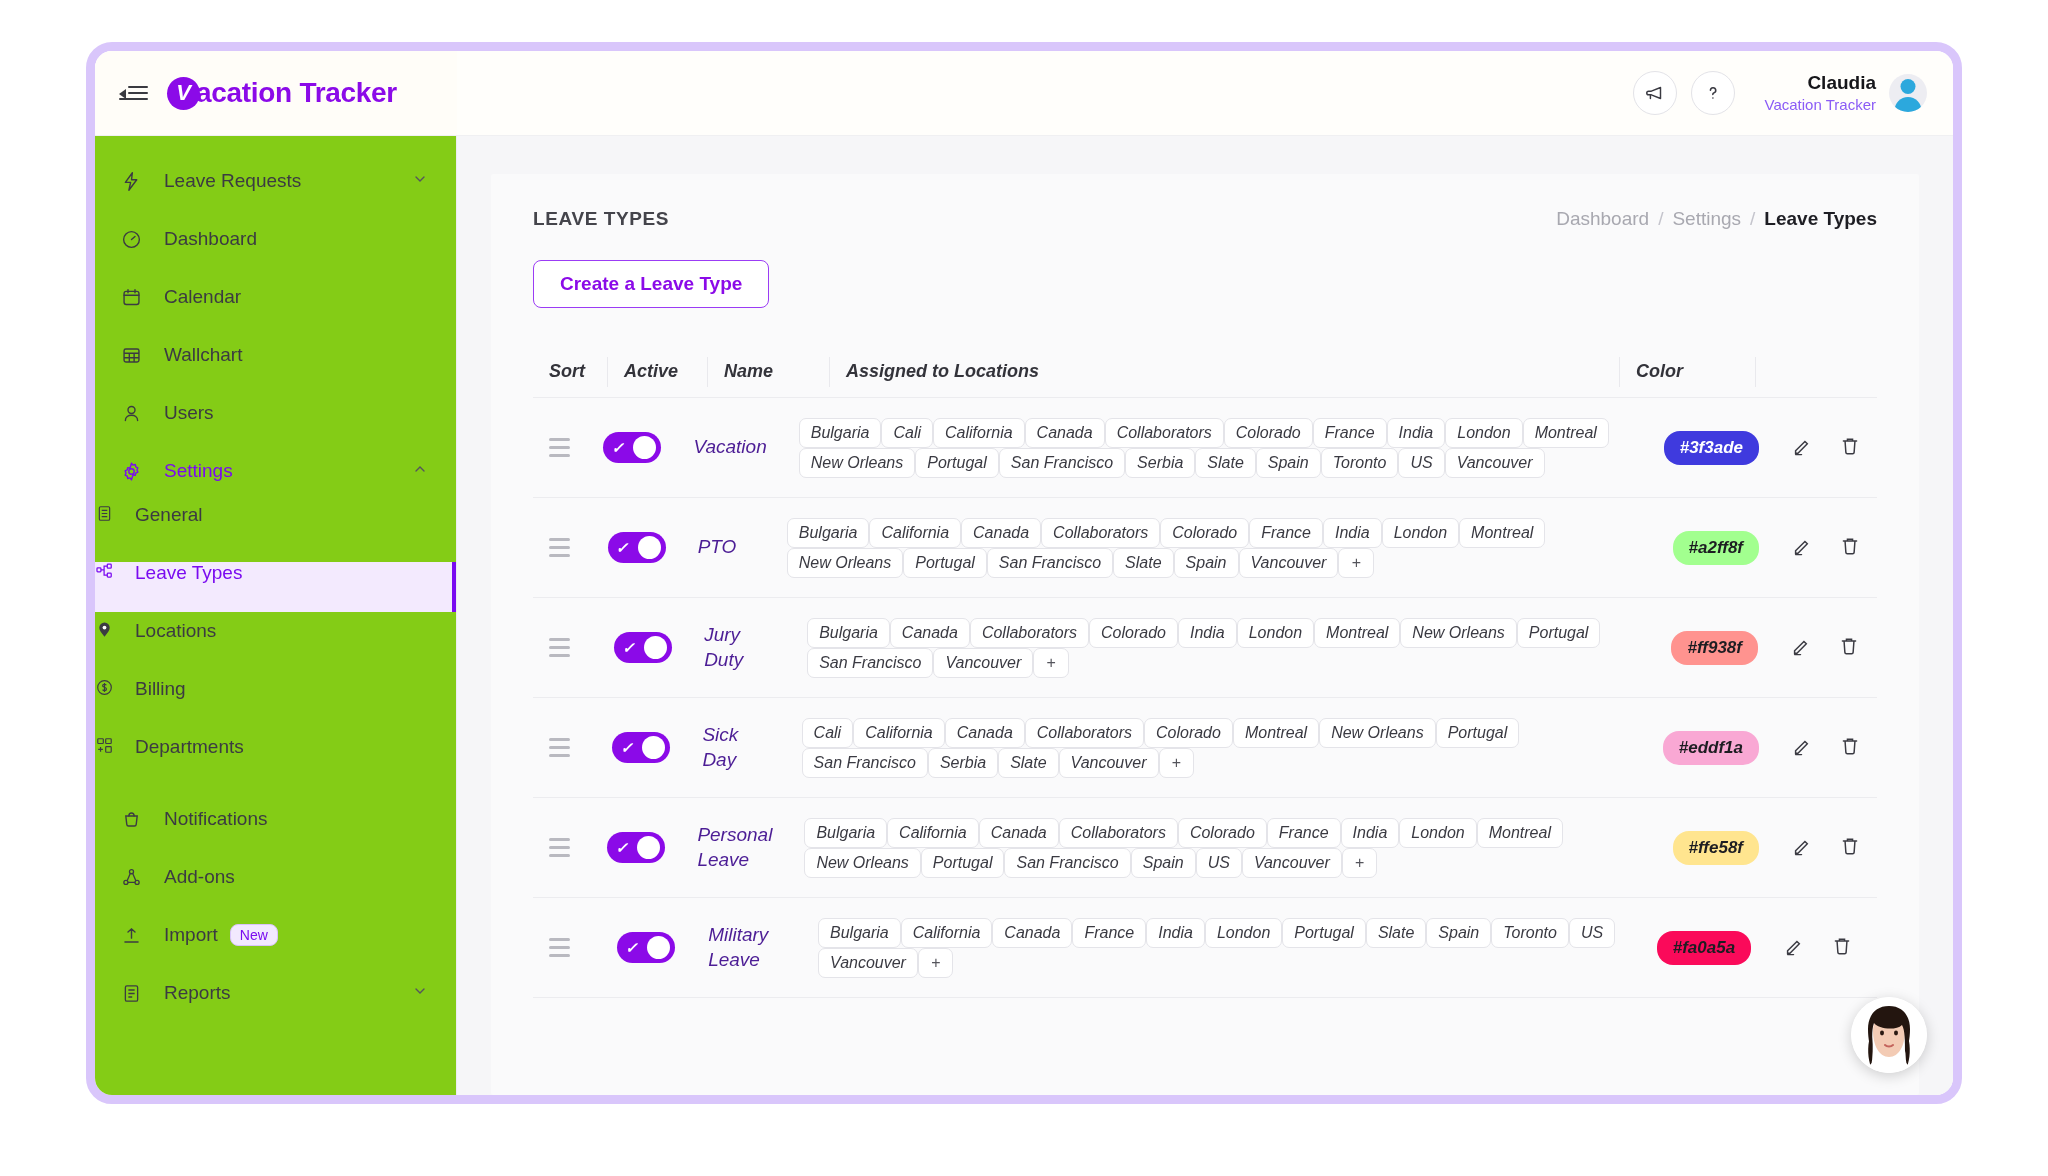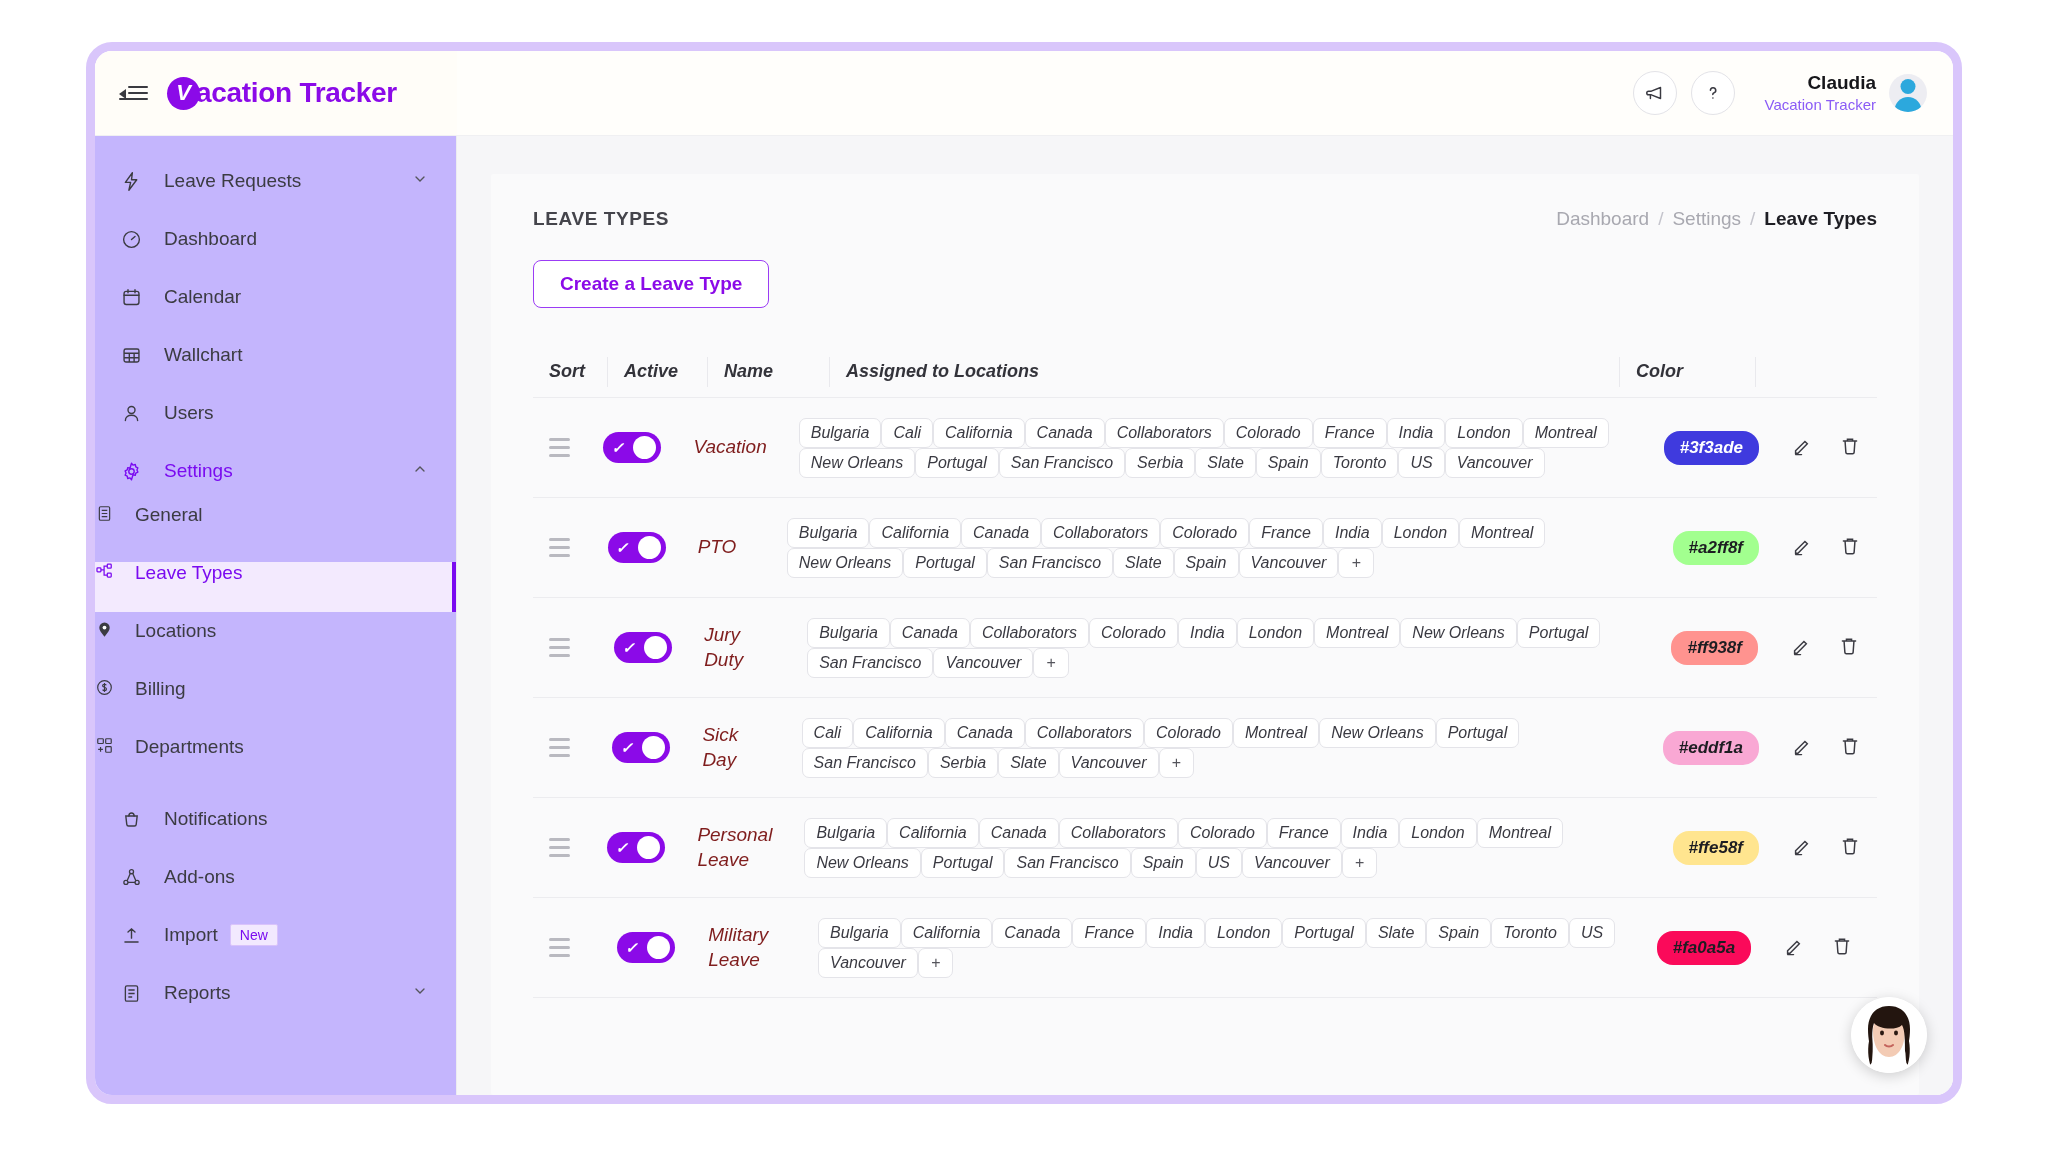--- a/index.html
+++ b/index.html
@@ -55,21 +55,21 @@
   .user-name { font-size: 19px; color:#16161a; font-weight:600; line-height:1.25;}
   .user-org { font-size: 15px; color:#8b5cf6; line-height:1.3; }
   .avatar { width:38px;height:38px;border-radius:50%;background:#ededf2;position:relative;overflow:hidden;}
   .avatar:before{content:"";position:absolute;left:50%;top:5px;transform:translateX(-50%);
     width:15px;height:15px;border-radius:50%;background:#2ca8dd;}
   .avatar:after{content:"";position:absolute;left:50%;top:23px;transform:translateX(-50%);
     width:27px;height:22px;border-radius:14px 14px 0 0;background:#2ca8dd;}
   
   .sidebar {
     position:absolute; left:0; top:85px; width:362px; bottom:0;
-    background:#c4b5fd; border-right:1px solid #ececf0; overflow:hidden; z-index:4;
+    background:#84cc16; border-right:1px solid #ececf0; overflow:hidden; z-index:4;
   }
   .nav-item {
     display:flex; align-items:center; height:50px; padding-left: 26px;
     font-size:19px; color:#3b3b42; cursor:pointer; position:relative;
     margin-top: 8px;
   }
   .nav-item.first { margin-top: 20px; }
   .nav-item .ico { width:30px; display:flex; align-items:center; justify-content:flex-start; margin-right:13px; }
   .nav-item .ico svg { width:21px; height:21px; }
   .nav-item.active { color:#7a0bf0; }
@@ -82,21 +82,21 @@
   }
   .sub-item .ico { width:28px; display:flex; align-items:center; margin-right:12px;}
   .sub-item .ico svg { width:19px; height:19px;}
   .sub-item.selected { background:#f3eafe; color:#7a0bf0; }
   .sub-item.selected .ico svg { stroke:#7a0bf0; }
   .sub-item.selected:after {
     content:""; position:absolute; right:0; top:0; bottom:0; width:4px; background:#7a0bf0;
   }
   .badge-new {
     margin-left:12px; font-size:14px; color:#7a0bf0; background:#f2e9fe;
-    border:1px solid #d9c3fb; border-radius:2px; padding:2px 9px;
+    border:1px solid #d9c3fb; border-radius:8px; padding:2px 9px;
   }
   
   .main {
     position:absolute; left:362px; top:85px; right:0; bottom:0;
     background:#f6f6f8; padding: 38px 34px 0 34px; overflow:hidden;
   }
   .card {
     position:relative; width:100%; height:100%;
     background:#fafafb;
     border-radius: 2px;
@@ -146,21 +146,21 @@
   .cell { padding: 0 16px; display:flex; align-items:center;}
   .drag-handle { display:flex; flex-direction:column; gap:5px; cursor:grab; }
   .drag-handle i { display:block; width:21px; height:3px; background:#b9b9c0; border-radius:2px;}
   .toggle {
     width:58px; height:31px; border-radius:16px; background:#8b0ae8;
     display:flex; align-items:center; justify-content:space-between;
     padding: 0 5px 0 8px; cursor:pointer; position:relative;
   }
   .toggle .check { color:#fff; font-size:15px; line-height:1; font-weight:700;}
   .toggle .knob { width:23px;height:23px;border-radius:50%;background:#fff;}
-  .lt-name { font-size:19px; color:#7f1d1d; line-height:1.3; }
+  .lt-name { font-size:19px; color:#4c1d95; line-height:1.3; }
   .tags { display:flex; flex-wrap:wrap; padding: 14px 16px; }
   .tag {
     border:1px solid #e4e4e9; background:#fff; border-radius:7px;
     font-size:16px; color:#3a3a42; padding: 5px 11px; white-space:nowrap;
     cursor:pointer;
   }
   .tag.plus { padding: 5px 12px; color:#55555c; }
   .color-chip {
     border-radius: 16px; padding: 7px 16px; font-size:17px; font-weight:700;
     white-space:nowrap; cursor:pointer;

